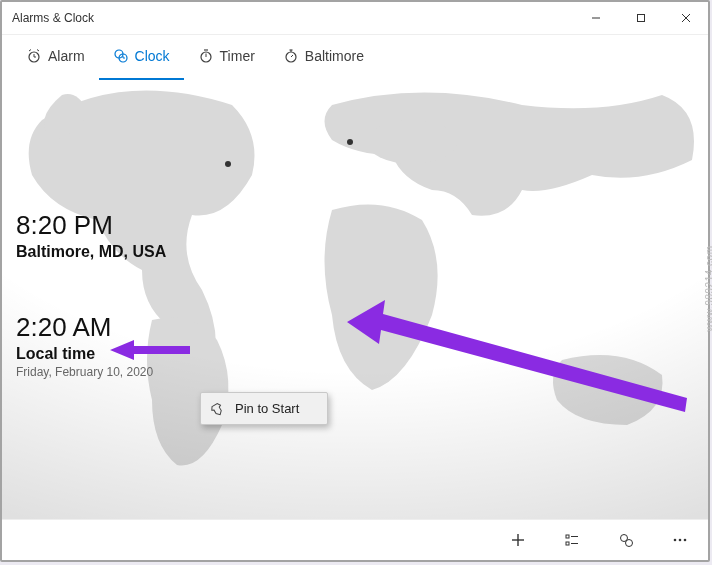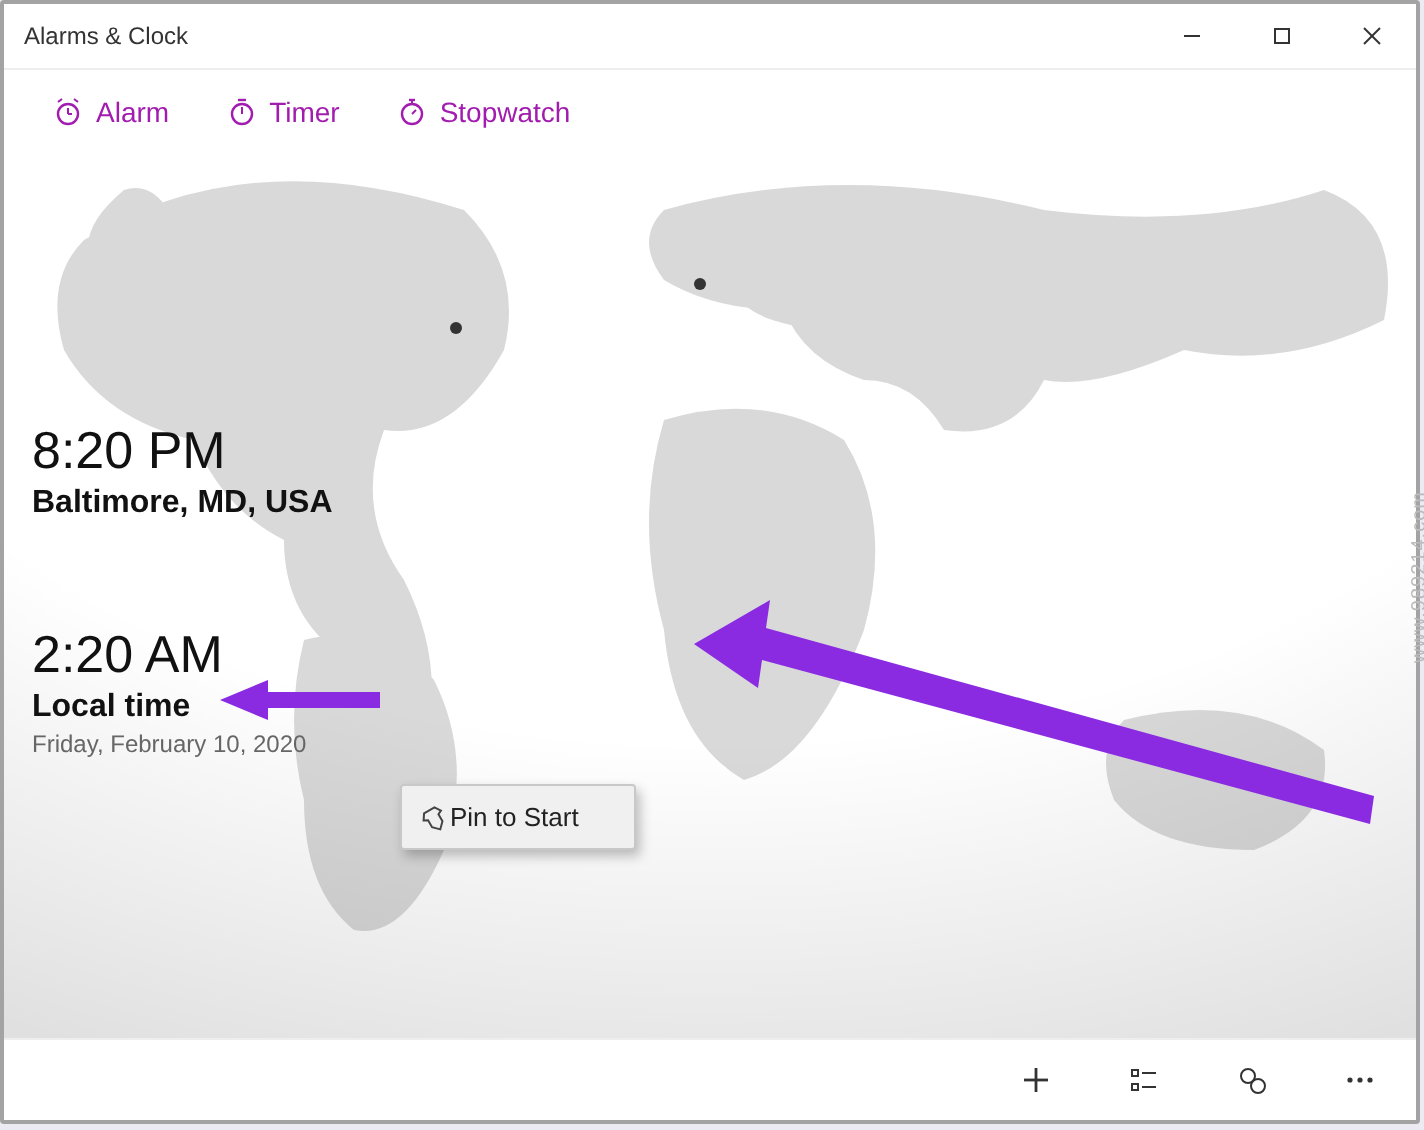--- a/index.html
+++ b/index.html
@@ -2,30 +2,30 @@
 <html><head>
 <meta charset="utf-8">
 <style>
 html,body{margin:0;padding:0;font-family:"Segoe UI",Arial,sans-serif;background:#eceaf2;height:565px;width:712px;overflow:hidden}
 .outer{border:2px solid #a3a3a3;width:706px;height:558px;background:#fff;position:relative;border-radius:2px}
 .window{position:absolute;inset:0;background:#fff}
 .titlebar{height:32px;display:flex;align-items:center;padding-left:10px;font-size:12px;color:#333;border-bottom:1px solid #eee}
 .titlebar .spacer{flex:1}
 .winbtn{width:45px;height:32px;display:flex;align-items:center;justify-content:center;color:#333;font-size:14px}
 .tabs{display:flex;align-items:center;height:44px;padding-left:10px}
-.tab{display:flex;align-items:center;gap:6px;padding:0 14px;height:44px;color:#a21caf;font-size:14px;border-bottom:2px solid transparent;cursor:pointer}
+.tab{display:flex;align-items:center;gap:6px;padding:0 14px;height:44px;color:#404040;font-size:14px;border-bottom:2px solid transparent;cursor:pointer}
 .tab.active{color:#0078d4;border-bottom-color:#0078d4}
 .tab .ic{width:16px;height:16px;display:inline-flex;align-items:center;justify-content:center}
 .content{position:absolute;left:0;right:0;top:78px;bottom:40px;overflow:hidden;background:#7dd3fc}
 .worldmap{position:absolute;inset:0}
 .clockblock{position:absolute;left:14px}
 .clockblock .time{font-size:26px;font-weight:300;color:#111;margin:0 0 2px 0}
 .clockblock .label{font-size:16px;font-weight:700;color:#111;margin:0 0 2px 0}
 .clockblock .sub{font-size:12px;color:#666;margin:0}
-.context{position:absolute;left:198px;top:312px;background:#f0f0f0;border:1px solid #c8c8c8;border-radius:2px;box-shadow:2px 3px 6px rgba(0,0,0,.25);padding:8px 28px 8px 10px;display:flex;align-items:center;font-size:13px;color:#222}
+.context{position:absolute;left:198px;top:312px;background:#f0f0f0;border:1px solid #c8c8c8;border-radius:2px;box-shadow:2px 3px 6px rgba(0,0,0,.25);padding:8px 28px 8px 10px;display:flex;align-items:center;gap:10px;font-size:13px;color:#222}
 .context .ic{width:14px;height:14px}
 .arrow{position:absolute}
 .bottombar{position:absolute;left:0;right:0;bottom:0;height:40px;border-top:1px solid #eee;display:flex;align-items:center;justify-content:flex-end;gap:30px;padding-right:16px;color:#333}
 .bottombar .bbtn{width:24px;height:24px;display:flex;align-items:center;justify-content:center;font-size:16px}
 .watermark{position:absolute;right:2px;top:50%;transform:rotate(-90deg) translate(50%,0);transform-origin:right center;font-size:10px;color:#bbb;letter-spacing:.5px;pointer-events:none}
 svg{display:block}
 </style>
 </head>
 <body>
 
@@ -59,40 +59,51 @@
         <svg width="16" height="16" viewBox="0 0 16 16">
               <circle cx="8" cy="9" r="5" fill="none" stroke="currentColor" stroke-width="1.2"></circle>
               <line x1="8" y1="9" x2="8" y2="6" stroke="currentColor"></line>
               <line x1="8" y1="9" x2="10" y2="9" stroke="currentColor"></line>
               <line x1="3" y1="3" x2="5" y2="1.5" stroke="currentColor"></line>
               <line x1="13" y1="3" x2="11" y2="1.5" stroke="currentColor"></line>
             </svg>
       </span>
       <span>Alarm</span>
     </div>
+    <div class="tab active">
+      <span class="ic">
+        <svg width="16" height="16" viewBox="0 0 16 16">
+              <circle cx="6" cy="6" r="4" fill="none" stroke="currentColor" stroke-width="1.2"></circle>
+              <circle cx="10" cy="10" r="4" fill="none" stroke="currentColor" stroke-width="1.2"></circle>
+              <line x1="10" y1="10" x2="10" y2="8" stroke="currentColor"></line>
+              <line x1="10" y1="10" x2="12" y2="10" stroke="currentColor"></line>
+            </svg>
+      </span>
+      <span>Clock</span>
+    </div>
     <div class="tab">
       <span class="ic">
         <svg width="16" height="16" viewBox="0 0 16 16">
               <circle cx="8" cy="9" r="5" fill="none" stroke="currentColor" stroke-width="1.2"></circle>
               <line x1="8" y1="9" x2="8" y2="5.5" stroke="currentColor"></line>
               <line x1="6" y1="2" x2="10" y2="2" stroke="currentColor" stroke-width="1.2"></line>
             </svg>
       </span>
       <span>Timer</span>
     </div>
     <div class="tab">
       <span class="ic">
         <svg width="16" height="16" viewBox="0 0 16 16">
               <circle cx="8" cy="9" r="5" fill="none" stroke="currentColor" stroke-width="1.2"></circle>
               <line x1="8" y1="9" x2="10" y2="7" stroke="currentColor"></line>
               <line x1="6.5" y1="2" x2="9.5" y2="2" stroke="currentColor" stroke-width="1.2"></line>
               <line x1="8" y1="2" x2="8" y2="4" stroke="currentColor"></line>
             </svg>
       </span>
-      <span>Stopwatch</span>
+      <span>Baltimore</span>
     </div>
   </div>
 
   <div class="content">
     <svg class="worldmap" viewBox="0 0 706 440" preserveAspectRatio="xMidYMid slice">
       <defs>
         <radialGradient id="night" cx="50%" cy="0%" r="110%">
           <stop offset="60%" stop-color="rgba(0,0,0,0)"></stop>
           <stop offset="100%" stop-color="rgba(0,0,0,0.12)"></stop>
         </radialGradient>

